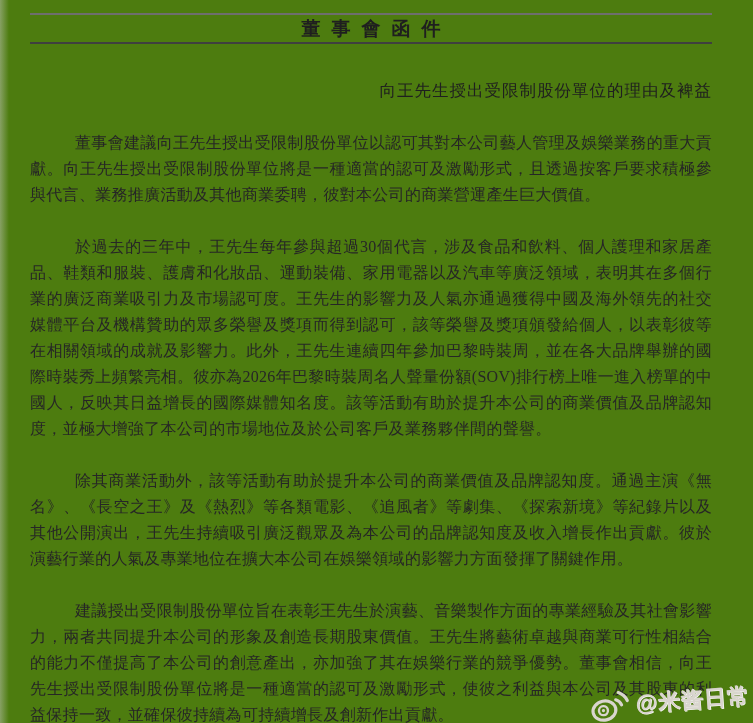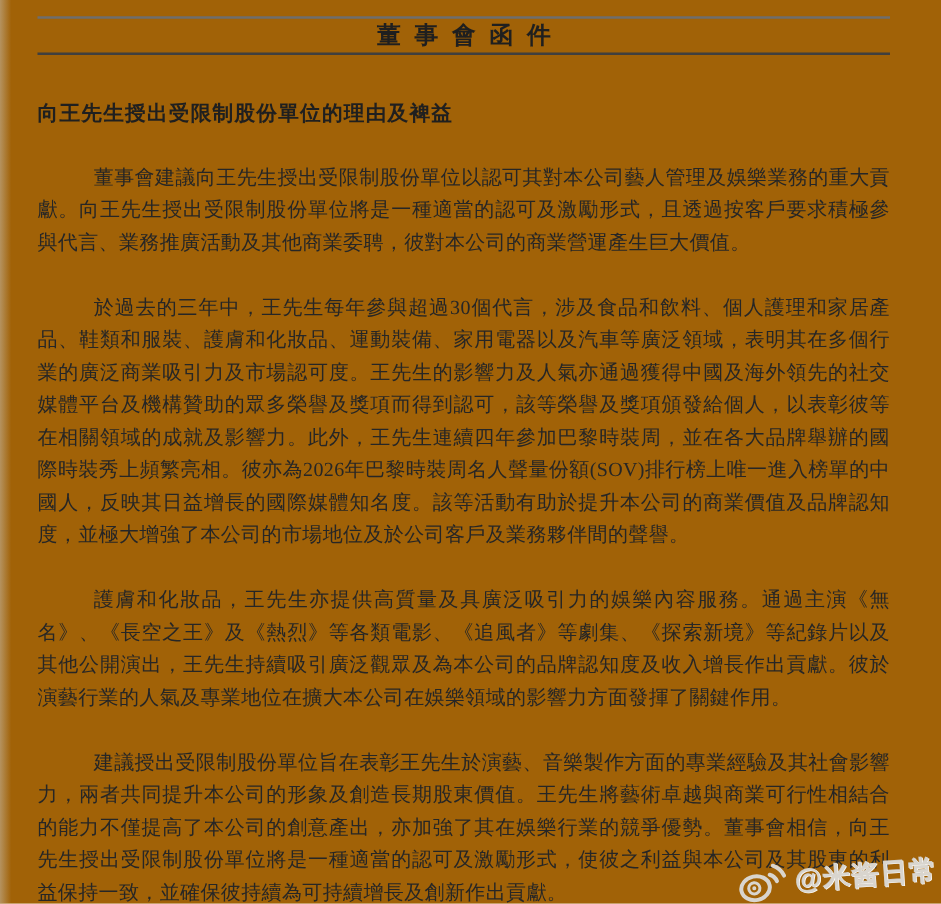--- a/index.html
+++ b/index.html
@@ -4,21 +4,21 @@
 <style>
   html, body {
     margin: 0;
     padding: 0;
     background: #ffffff;
   }
   .page {
     position: relative;
     width: 753px;
     height: 723px;
-    background: #a16207;
+    background: #4d7c0f;
     overflow: hidden;
     font-family: "Liberation Serif", "DejaVu Serif", serif;
     color: #242424;
   }
   
   .edge-shadow {
     position: absolute;
     left: 0; top: 0;
     width: 9px; height: 100%;
     background: linear-gradient(to right, rgba(205,205,202,0.45), rgba(255,255,255,0));
@@ -46,24 +46,25 @@
     font-size: 19px;
     font-weight: bold;
     letter-spacing: 11px;
     text-indent: 11px;
     color: #1f1f1f;
     white-space: nowrap;
   }
   .section-heading {
     margin: 34px 0 0 0;
     font-size: 16.5px;
-    font-weight: bold;
+    font-weight: normal;
     line-height: 26px;
     letter-spacing: 1px;
     color: #1f1f1f;
+    text-align: right;
   }
   .body-text p {
     margin: 26px 0 0 0;
     font-size: 16px;
     line-height: 26px;
     letter-spacing: 0.3px;
     text-align: justify;
     text-justify: inter-ideograph;
     text-indent: 45px;
     color: #262626;
@@ -103,21 +104,21 @@
 
     <h1 class="doc-title">董事會函件</h1>
 
     <div class="rule rule-bottom"></div>
 
     <h2 class="section-heading">向王先生授出受限制股份單位的理由及裨益</h2>
 
     <div class="body-text">
       <p>董事會建議向王先生授出受限制股份單位以認可其對本公司藝人管理及娛樂業務的重大貢獻。向王先生授出受限制股份單位將是一種適當的認可及激勵形式，且透過按客戶要求積極參與代言、業務推廣活動及其他商業委聘，彼對本公司的商業營運產生巨大價值。</p>
       <p>於過去的三年中，王先生每年參與超過30個代言，涉及食品和飲料、個人護理和家居產品、鞋類和服裝、護膚和化妝品、運動裝備、家用電器以及汽車等廣泛領域，表明其在多個行業的廣泛商業吸引力及市場認可度。王先生的影響力及人氣亦通過獲得中國及海外領先的社交媒體平台及機構贊助的眾多榮譽及獎項而得到認可，該等榮譽及獎項頒發給個人，以表彰彼等在相關領域的成就及影響力。此外，王先生連續四年參加巴黎時裝周，並在各大品牌舉辦的國際時裝秀上頻繁亮相。彼亦為2026年巴黎時裝周名人聲量份額(SOV)排行榜上唯一進入榜單的中國人，反映其日益增長的國際媒體知名度。該等活動有助於提升本公司的商業價值及品牌認知度，並極大增強了本公司的市場地位及於公司客戶及業務夥伴間的聲譽。</p>
-      <p>護膚和化妝品，王先生亦提供高質量及具廣泛吸引力的娛樂內容服務。通過主演《無名》、《長空之王》及《熱烈》等各類電影、《追風者》等劇集、《探索新境》等紀錄片以及其他公開演出，王先生持續吸引廣泛觀眾及為本公司的品牌認知度及收入增長作出貢獻。彼於演藝行業的人氣及專業地位在擴大本公司在娛樂領域的影響力方面發揮了關鍵作用。</p>
+      <p>除其商業活動外，該等活動有助於提升本公司的商業價值及品牌認知度。通過主演《無名》、《長空之王》及《熱烈》等各類電影、《追風者》等劇集、《探索新境》等紀錄片以及其他公開演出，王先生持續吸引廣泛觀眾及為本公司的品牌認知度及收入增長作出貢獻。彼於演藝行業的人氣及專業地位在擴大本公司在娛樂領域的影響力方面發揮了關鍵作用。</p>
       <p>建議授出受限制股份單位旨在表彰王先生於演藝、音樂製作方面的專業經驗及其社會影響力，兩者共同提升本公司的形象及創造長期股東價值。王先生將藝術卓越與商業可行性相結合的能力不僅提高了本公司的創意產出，亦加強了其在娛樂行業的競爭優勢。董事會相信，向王先生授出受限制股份單位將是一種適當的認可及激勵形式，使彼之利益與本公司及其股東的利益保持一致，並確保彼持續為可持續增長及創新作出貢獻。</p>
     </div>
 
   </div>
 
   <div class="watermark">
     <span>
       <svg width="42" height="34" viewBox="0 0 42 34">
         <g fill="none" stroke="#d9d5ce" stroke-width="3.2" stroke-linecap="round">
           <ellipse cx="15" cy="21" rx="11.5" ry="9.5" transform="rotate(-8 15 21)"></ellipse>

